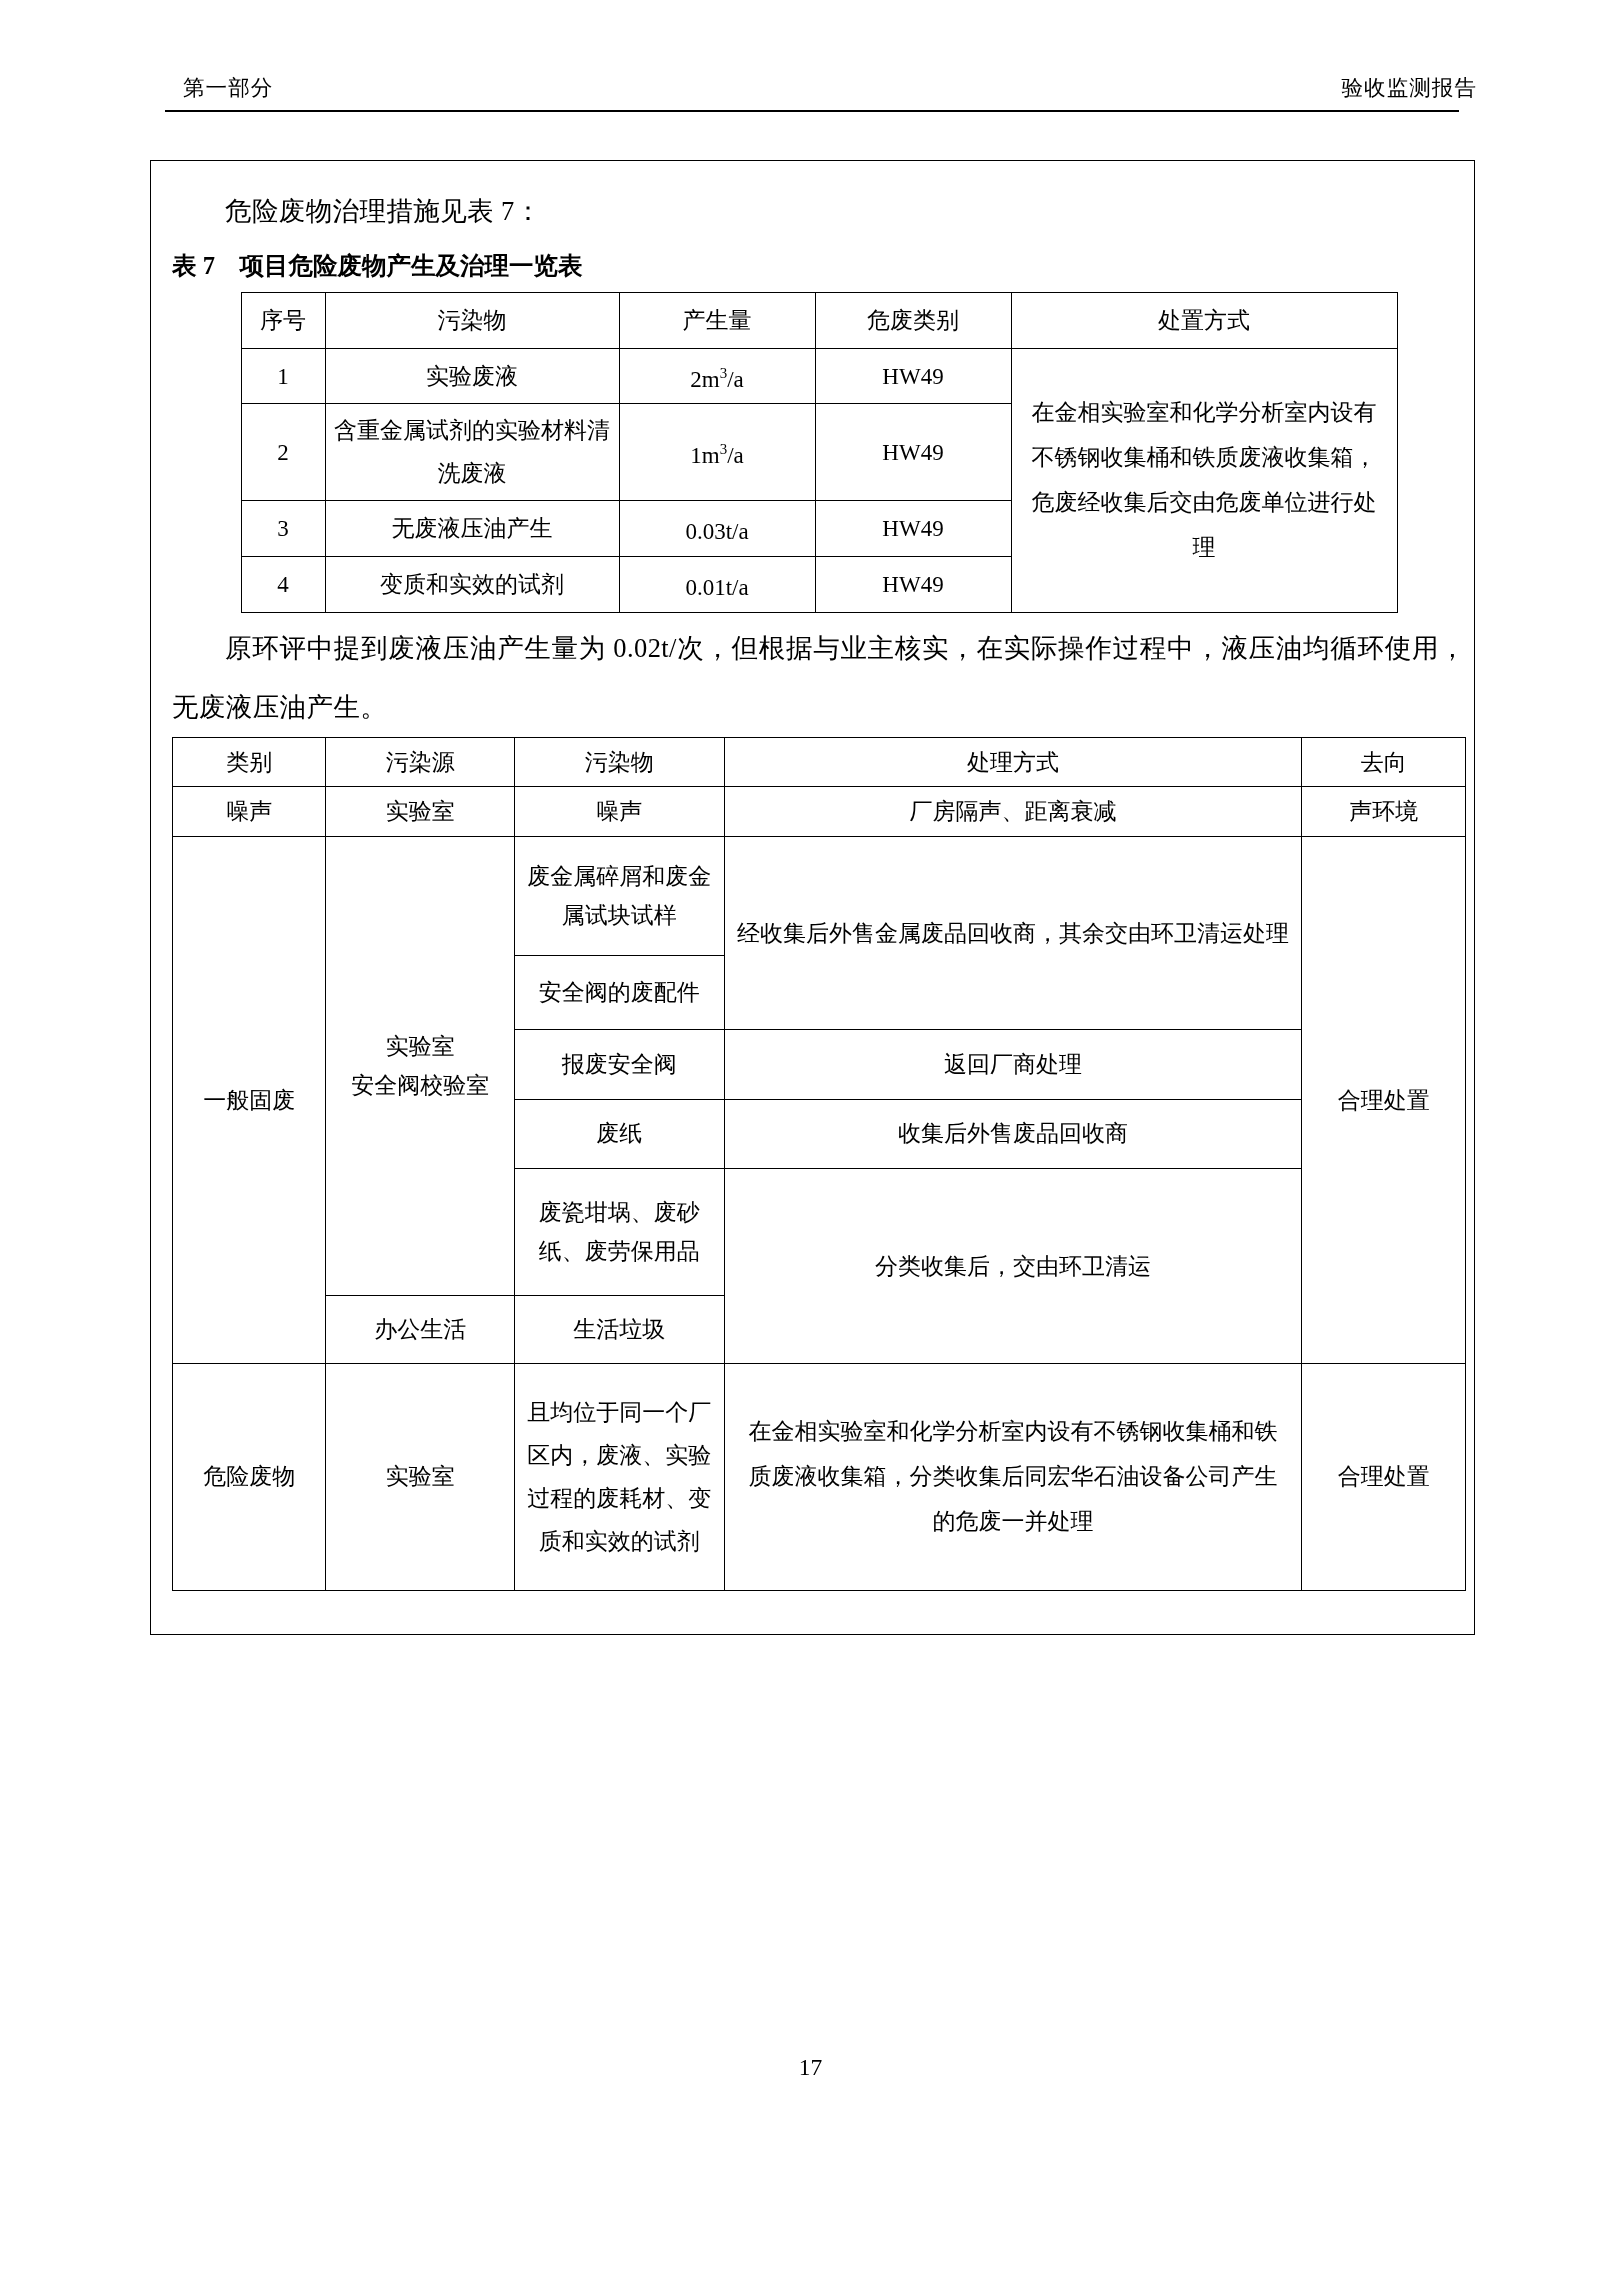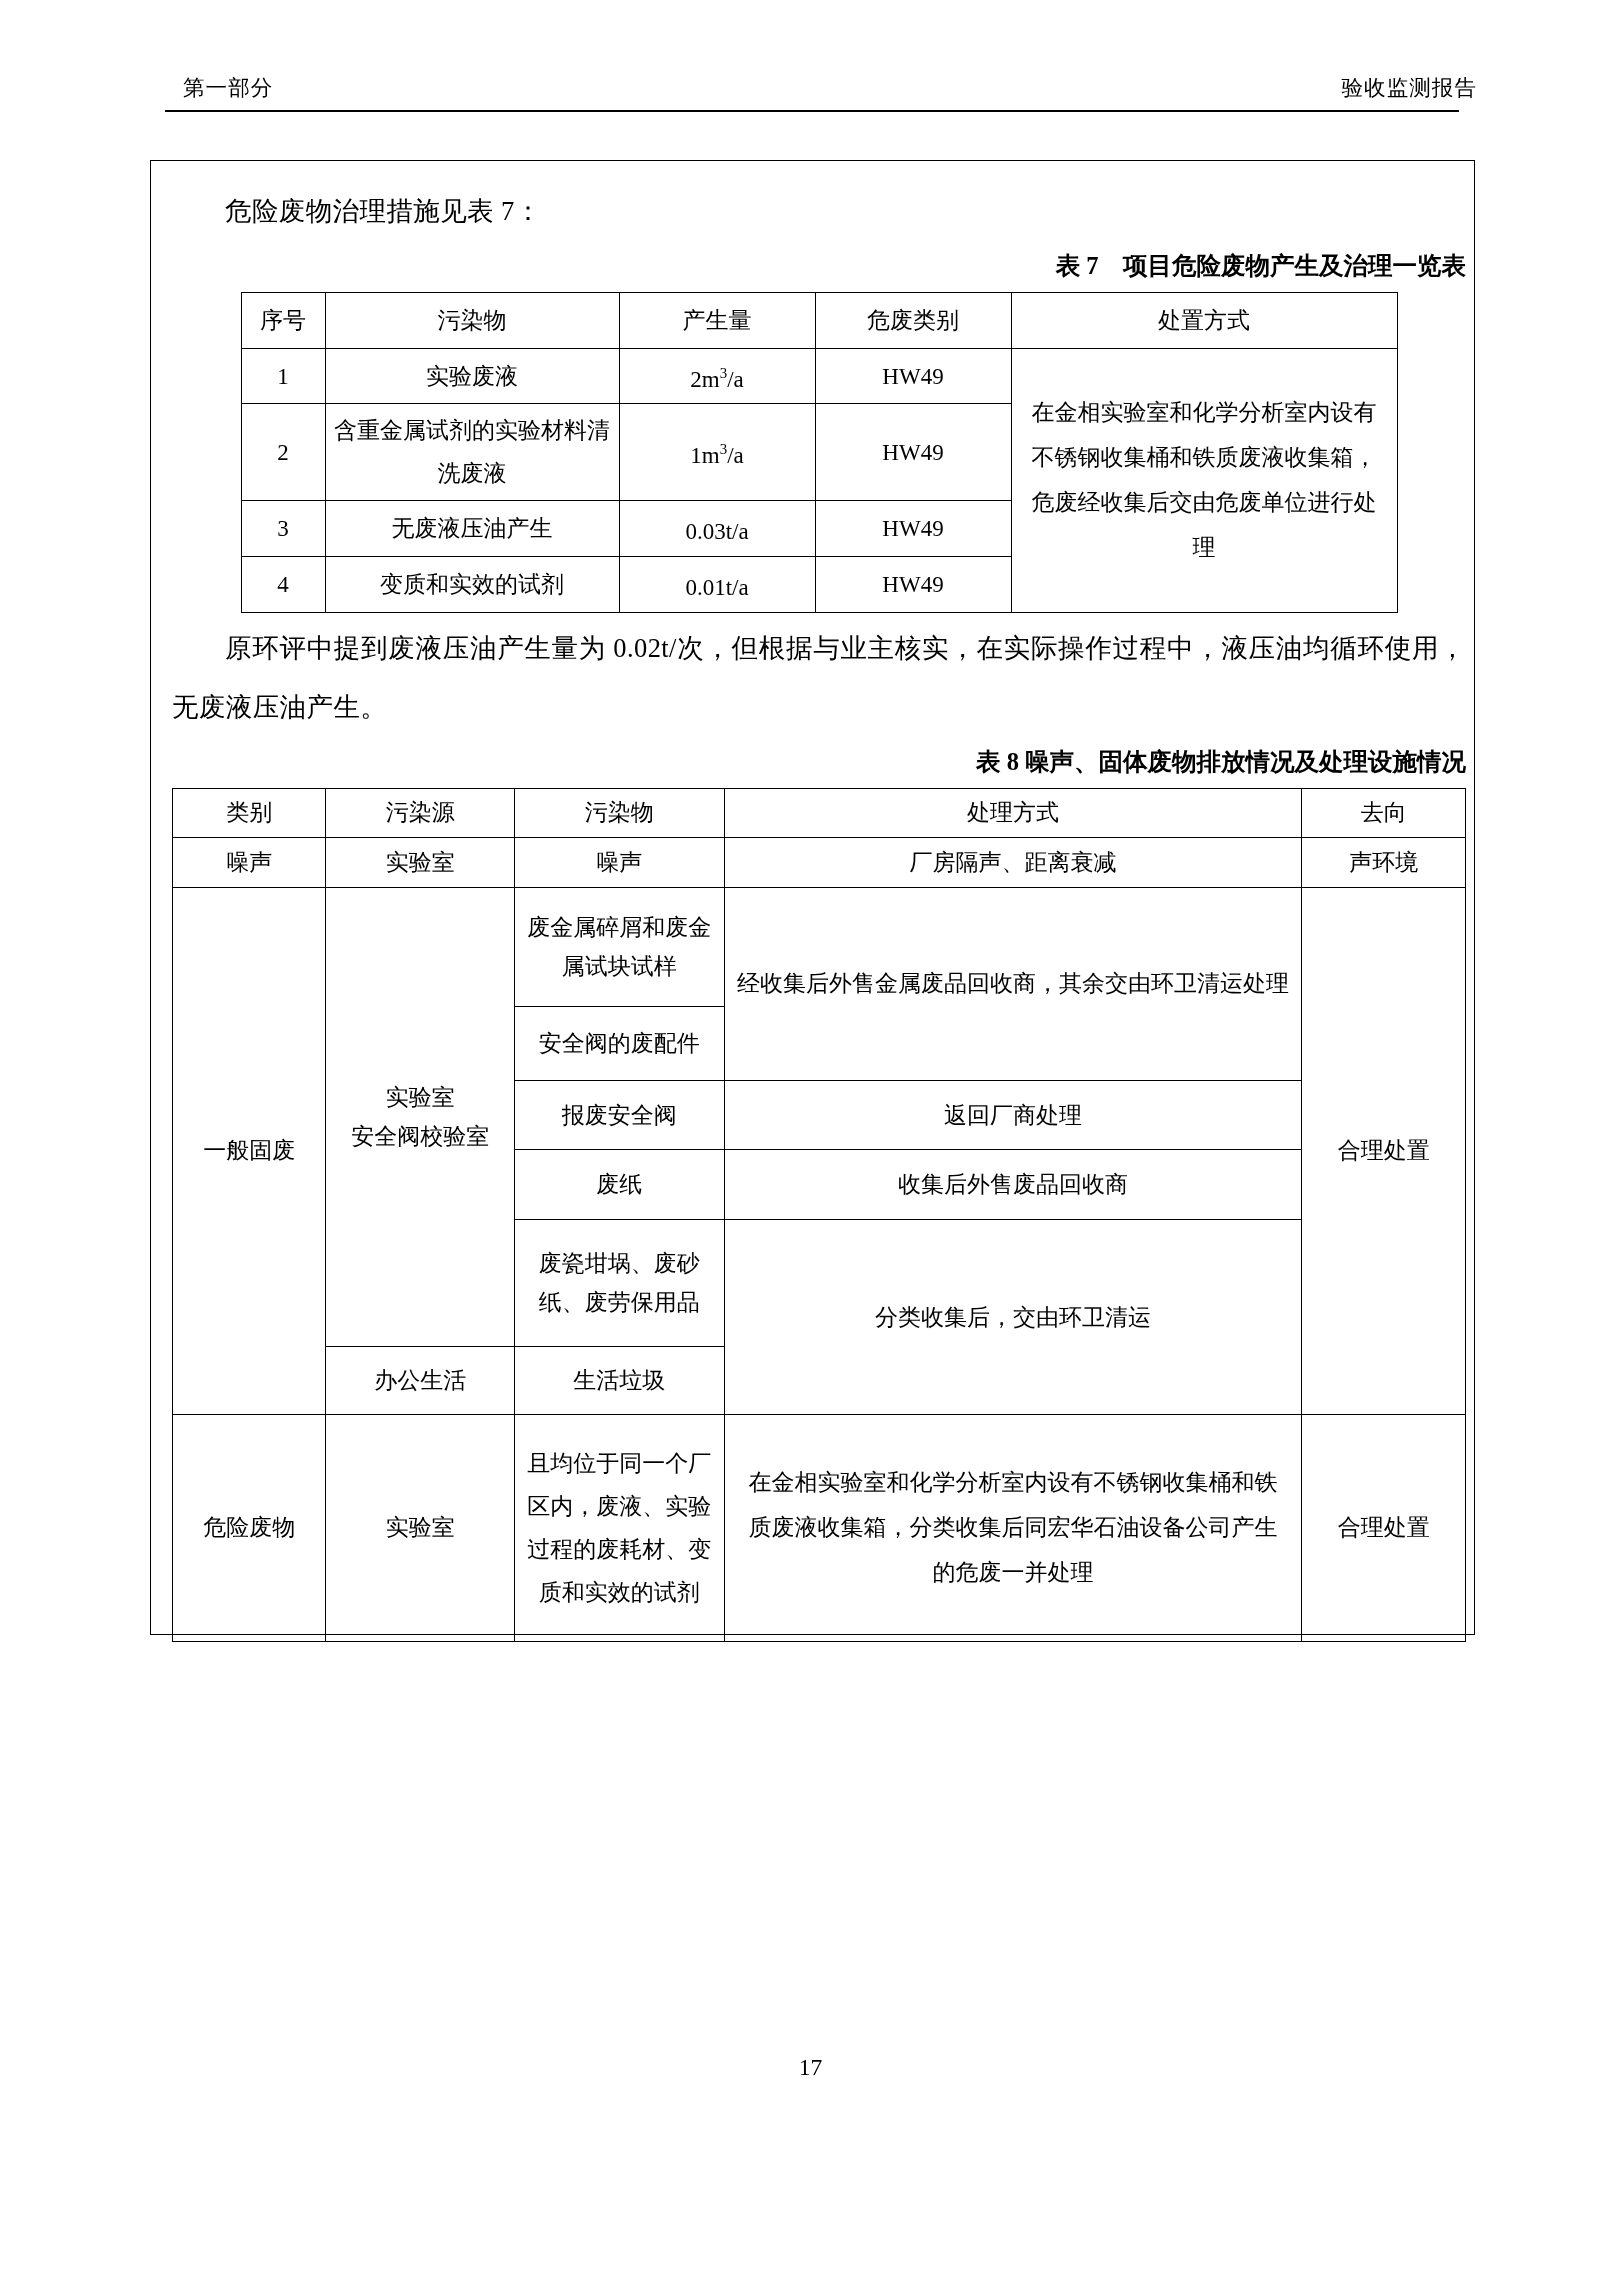--- a/index.html
+++ b/index.html
@@ -69,21 +69,21 @@
     margin: 0 0 0 0;
     font-size: 26.5px;
     line-height: 59px;
     text-align: justify;
     text-justify: inter-ideograph;
     text-indent: 2em;
     letter-spacing: 0.4px;
   }
 
   .tbl-caption {
-    text-align: right;
+    text-align: left;
     font-size: 24.5px;
     font-weight: bold;
     line-height: 45px;
     margin: 2px 0 3.9px 0;
   }
 
   table.doc {
     border-collapse: collapse;
     width: 100%;
     table-layout: fixed;
@@ -172,21 +172,20 @@
           <td>4</td>
           <td>变质和实效的试剂</td>
           <td><span>0.01t/a</span><span class="sup"></span><span></span></td>
           <td>HW49</td>
         </tr>
       </tbody>
     </table>
 
     <p class="para" style="margin-top:5.9px;">原环评中提到废液压油产生量为 0.02t/次，但根据与业主核实，在实际操作过程中，液压油均循环使用，无废液压油产生。</p>
 
-    <div class="tbl-caption">表 8  噪声、固体废物排放情况及处理设施情况</div>
 
     <table class="doc t8">
       <colgroup>
         <col style="width:147px">
         <col style="width:181px">
         <col style="width:201px">
         <col style="width:554px">
         <col style="width:157px">
       </colgroup>
       <tbody>

